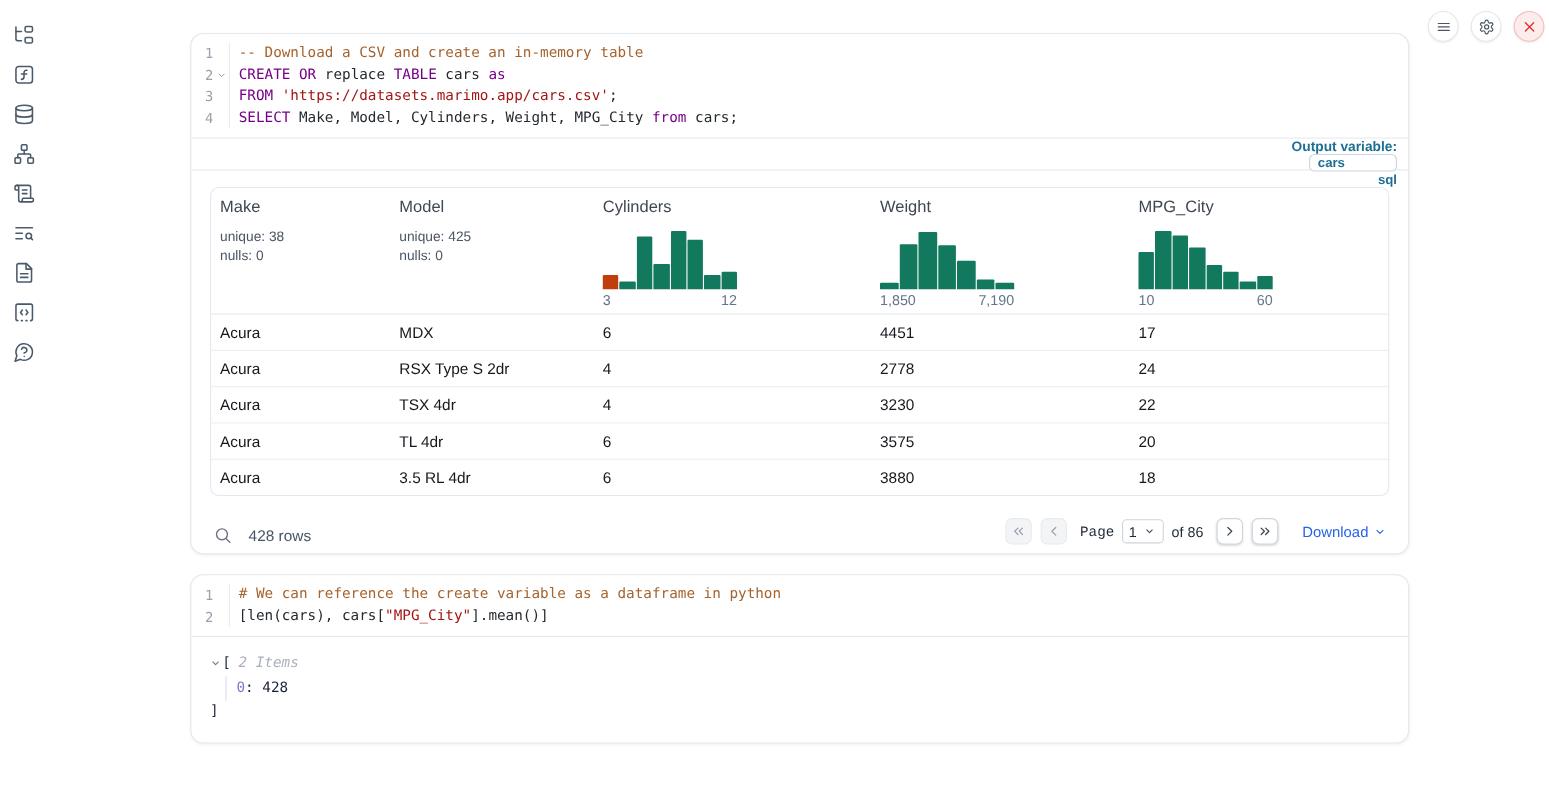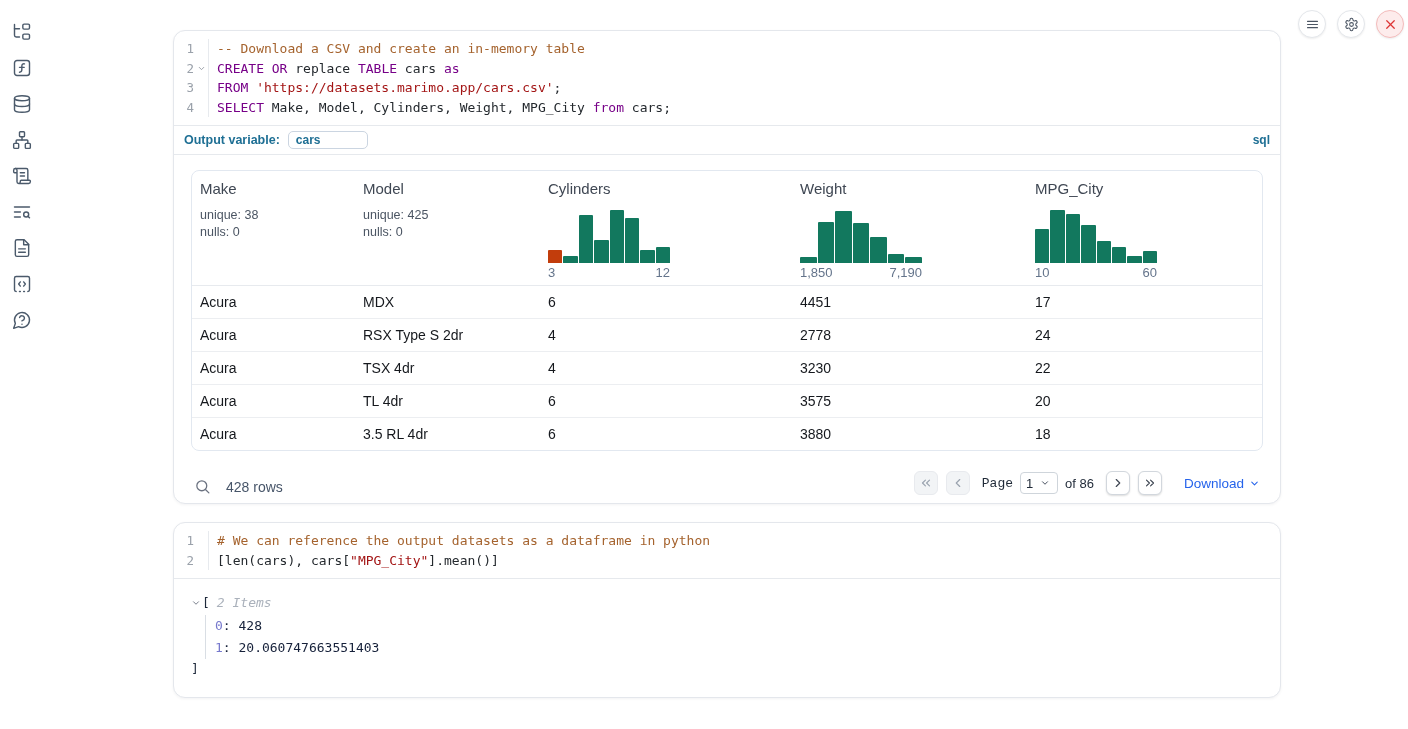--- a/index.html
+++ b/index.html
@@ -28,21 +28,21 @@
   .fold { width:14px; text-align:center; color:#8b919a; display:flex; align-items:center; justify-content:center; }
   .fold svg { width:9px; height:9px; }
   .code-text { border-left:1px solid #e7eaee; padding-left:8px; flex:1; white-space:pre; }
   .tok-cm { color:#a5632e; }
   .tok-kw { color:#770088; }
   .tok-str { color:#a31515; }
   .tok-pl { color:#24292e; }
 
   .cell-divider { height:1px; background:#e6e9ed; }
 
-  .sql-footer { display:flex; align-items:center; height:28px; padding:0 10px; }
+  .sql-footer { display:flex; align-items:flex-end; height:28px; padding:0 10px;flex-direction:column; }
   .ov-label { font-weight:bold; color:#1e6f94; font-size:12.5px; }
   .ov-input { margin-left:8px; width:80px; height:18px; border:1px solid #cbd5e1; border-radius:5px; font-size:12px; font-weight:bold; color:#1e6f94; padding:0 7px; font-family:"Liberation Sans",sans-serif; outline:none; }
   .lang-badge { margin-left:auto; color:#1e6f94; font-weight:bold; font-size:12px; }
 
   .output-area1 { padding:15px 17px 8px; }
   .data-table { border:1px solid #e2e8f0; border-radius:8px; overflow:hidden; }
   .t-grid { display:grid; grid-template-columns:163px 185px 252px 235px 1fr; }
   .thead { border-bottom:1px solid #e7eaee; }
   .th-cell { height:114px; padding:9px 8px 4px; display:flex; flex-direction:column; cursor:pointer; }
   .th-name { font-size:15px; color:#3f4753; }
@@ -402,21 +402,21 @@
     </div>
   </div>
 
   <div class="cell-card" id="cell-python">
     <div class="editor" id="python-editor">
         <div class="code-line">
           <span class="gutter">
             <span class="lnum">1</span>
             <span class="fold"></span>
           </span>
-          <span class="code-text"><span class="tok-cm"># We can reference the output datasets as a dataframe in python</span></span>
+          <span class="code-text"><span class="tok-cm"># We can reference the create variable as a dataframe in python</span></span>
         </div>
         <div class="code-line">
           <span class="gutter">
             <span class="lnum">2</span>
             <span class="fold"></span>
           </span>
           <span class="code-text"><span class="tok-pl">[len(cars), cars[</span><span class="tok-str">"MPG_City"</span><span class="tok-pl">].mean()]</span></span>
         </div>
       </div>
     <div class="cell-divider"></div>
@@ -425,19 +425,18 @@
         <span class="tree-chevron" id="tree-chev">
             <svg viewBox="0 0 24 24" fill="none" stroke="currentColor" stroke-width="2.2" stroke-linecap="round" stroke-linejoin="round">
               <path d="m6 9 6 6 6-6"></path>
             </svg>
           </span>
         <span>[</span>
         <span class="items-label">2 Items</span>
       </div>
       <div class="tree-items" id="tree-items">
           <div class="tree-entry"><span class="tree-key">0</span><span class="tree-val">: </span><span class="tree-val">428</span></div>
-          <div class="tree-entry"><span class="tree-key">1</span><span class="tree-val">: </span><span class="tree-val">20.060747663551403</span></div>
         </div>
       <div class="tree-close">]</div>
     </div>
   </div>
 
 </div>
 
 </body></html>

